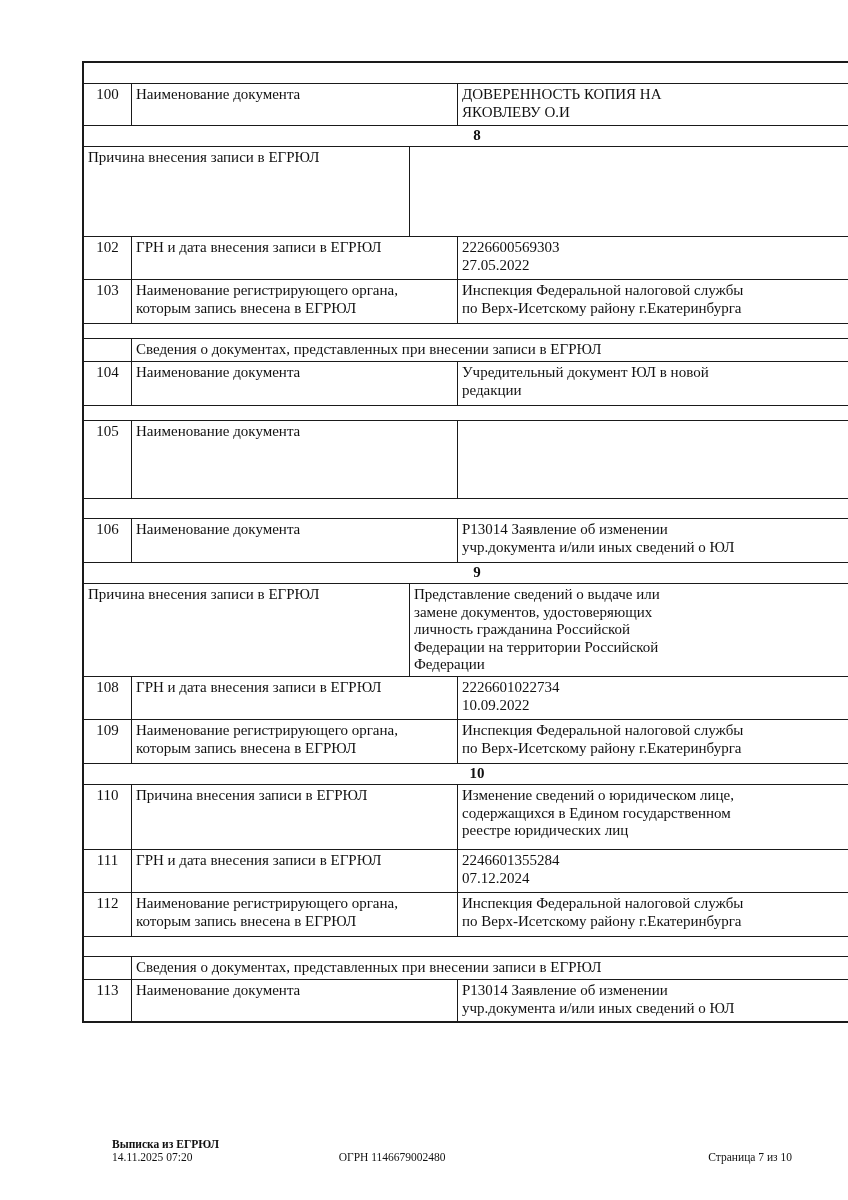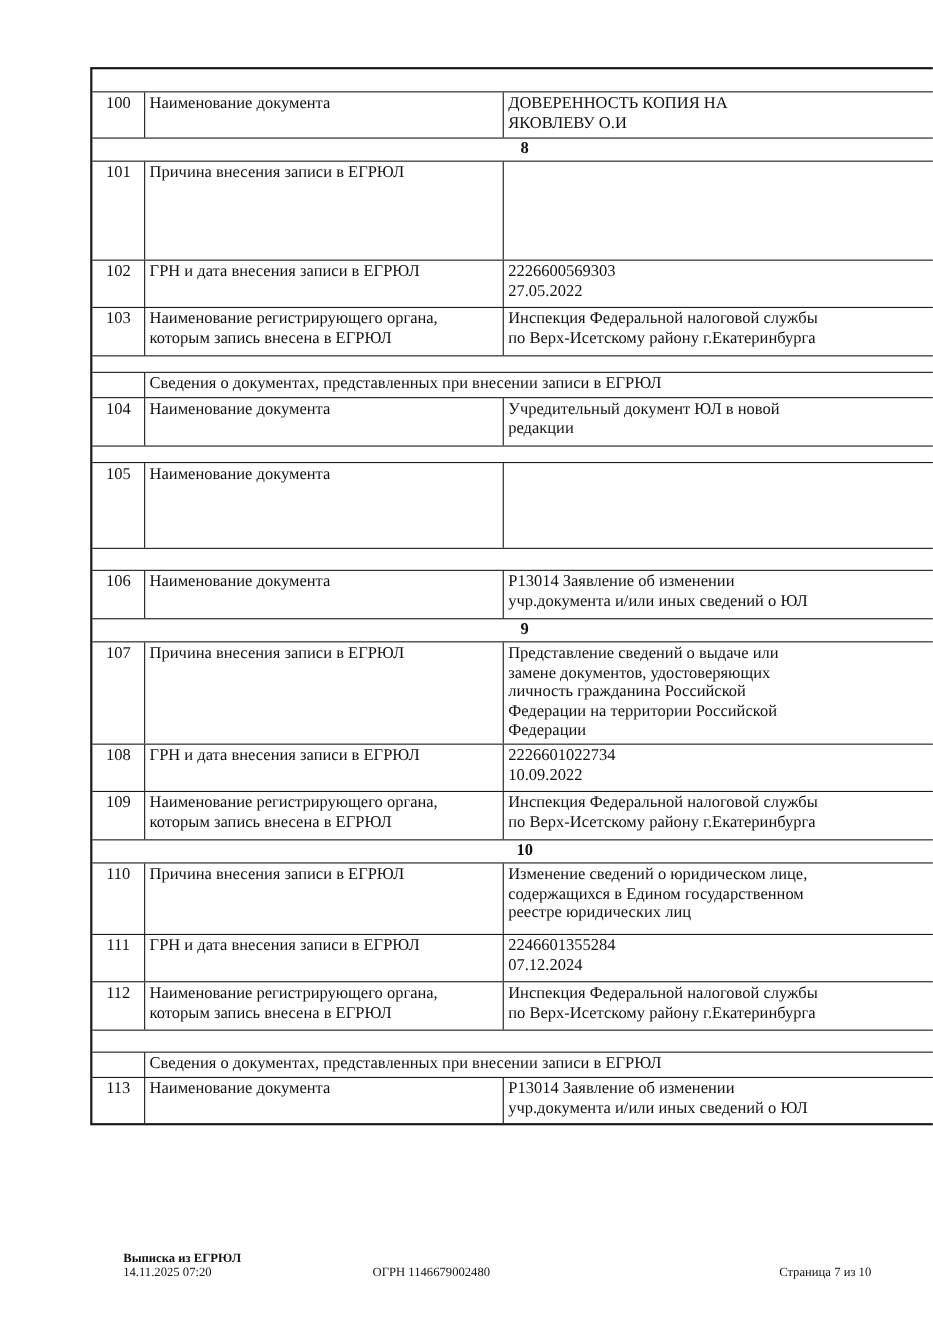--- a/index.html
+++ b/index.html
@@ -82,21 +82,20 @@
   <div class="row" style="min-height:42px">
     <div class="c-num">100</div>
     <div class="c-label">Наименование документа</div>
     <div class="c-value">ДОВЕРЕННОСТЬ КОПИЯ НА
 ЯКОВЛЕВУ О.И</div>
   </div>
 
   <div class="row row-section">8</div>
 
   <div class="row" style="min-height:90px">
-    <div class="c-num">101</div>
     <div class="c-label">Причина внесения записи в ЕГРЮЛ</div>
   </div>
 
   <div class="row" style="min-height:43px">
     <div class="c-num">102</div>
     <div class="c-label">ГРН и дата внесения записи в ЕГРЮЛ</div>
     <div class="c-value">2226600569303
 27.05.2022</div>
   </div>
 
@@ -134,21 +133,20 @@
   <div class="row" style="min-height:44px">
     <div class="c-num">106</div>
     <div class="c-label">Наименование документа</div>
     <div class="c-value">Р13014 Заявление об изменении
 учр.документа и/или иных сведений о ЮЛ</div>
   </div>
 
   <div class="row row-section">9</div>
 
   <div class="row" style="min-height:90px">
-    <div class="c-num">107</div>
     <div class="c-label">Причина внесения записи в ЕГРЮЛ</div>
     <div class="c-value">Представление сведений о выдаче или
 замене документов, удостоверяющих
 личность гражданина Российской
 Федерации на территории Российской
 Федерации</div>
   </div>
 
   <div class="row" style="min-height:43px">
     <div class="c-num">108</div>

